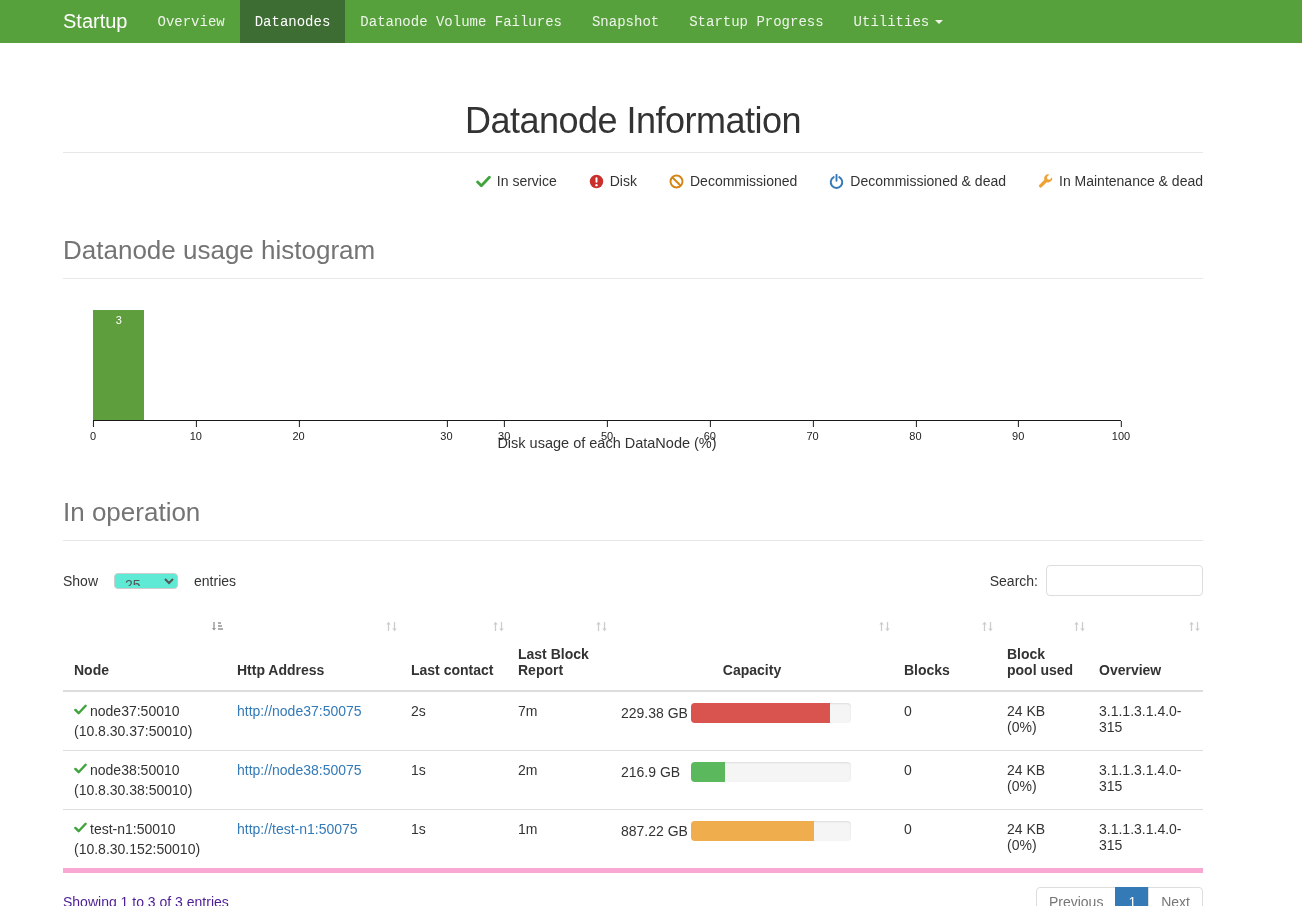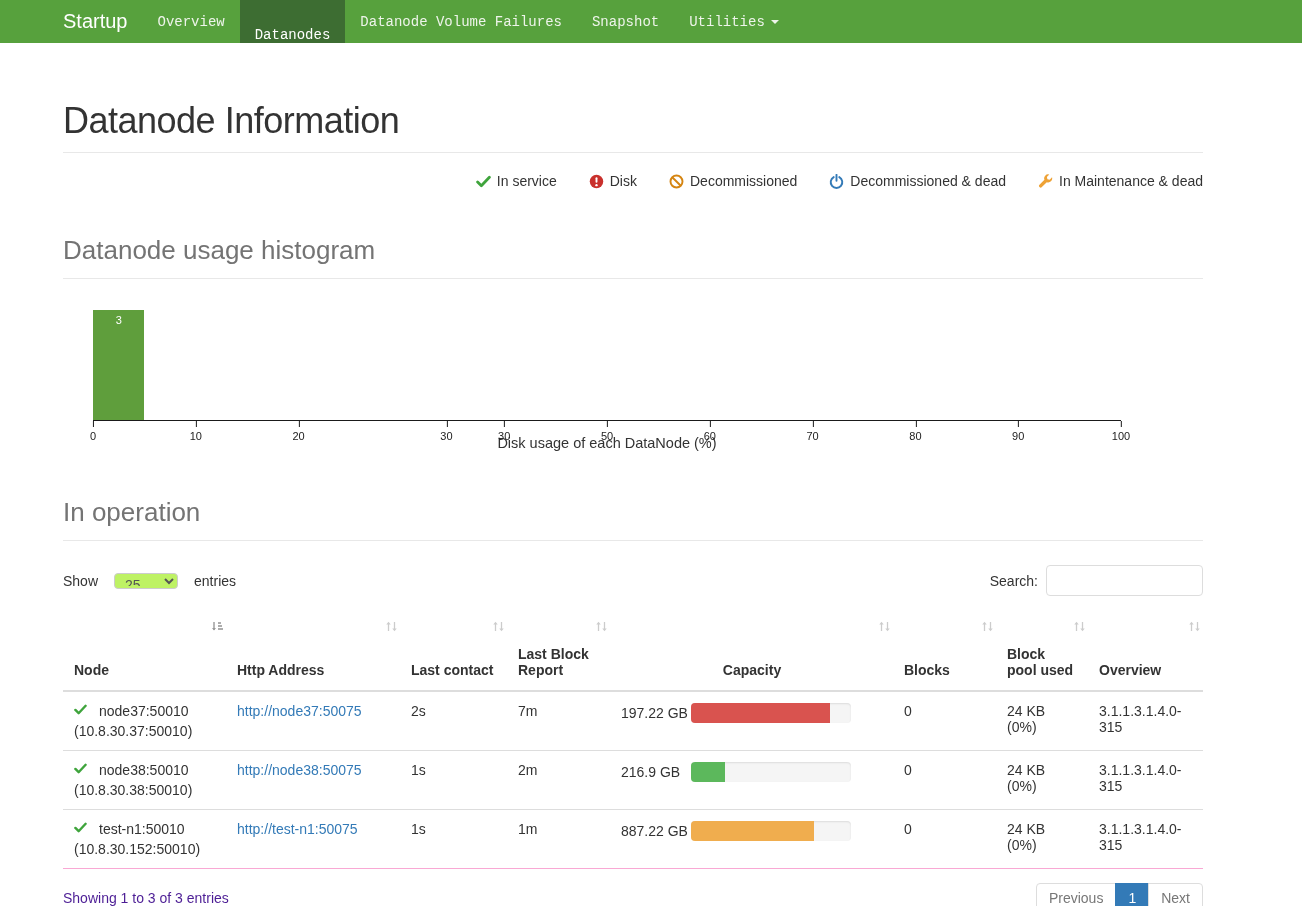--- a/index.html
+++ b/index.html
@@ -4,26 +4,26 @@
 <style>
   * { box-sizing: border-box; margin: 0; padding: 0; }
   html,body { background:#fff; width:1302px; }
   body { font-family:"Liberation Sans","DejaVu Sans",sans-serif; font-size:14px; color:#333; }
 
   
   .navbar { height:43px; background:var(--navbar-bg); display:flex; align-items:stretch; }
   .brand { color:#fff; font-size:20px; padding:8px 15px 8px 63px; display:flex; align-items:center; }
   .nav-tabs { display:flex; list-style:none;font-family:Liberation Mono, monospace; }
   .nav-tab { display:flex; align-items:center; padding:0 15px; color:var(--navbar-text); cursor:pointer; }
-  .nav-tab.active { background:var(--navbar-active); color:#fff;align-items:flex-end; }
+  .nav-tab.active { background:var(--navbar-active); color:#fff; }
   .caret { display:inline-block; margin-left:6px; width:0; height:0; border-left:4px solid transparent; border-right:4px solid transparent; border-top:4px solid var(--navbar-text); }
 
   
   .container { margin-left:63px; width:1140px; }
-  h1.page-title { font-size:36px; font-weight:400; color:#333; margin-top:57px; margin-bottom:10px; letter-spacing:-0.5px; }
+  h1.page-title { font-size:36px; font-weight:400; color:#333; margin-top:57px; margin-bottom:10px; letter-spacing:-0.5px;text-align:center; }
   hr.divider { border:none; border-top:1px solid #e8e8e8; margin:8px 0 0 0; }
   h2.section-heading { font-size:26px; font-weight:400; color:#747474; margin-top:46px; margin-bottom:12px; }
 
   
   .legend { display:flex; justify-content:flex-end; gap:32px; margin-top:20px; font-size:14px; color:#333; }
   .legend-item { display:flex; align-items:center; gap:6px; }
   .legend-item svg { display:block; }
 
   
   .chart { margin-top:32px; margin-bottom:10px; }
@@ -31,32 +31,32 @@
   .hist-bar { position:absolute; bottom:0; height:110px; }
   .hist-count { display:block; text-align:center; color:#fff; font-size:11px; padding-top:4px; }
   .ticks { position:relative; margin-left:30px; width:1028px; height:24px; }
   .ticks .tick { position:absolute; top:9px; transform:translateX(-50%); font-size:11px; color:#222; }
   .ticks .tick::before { content:""; position:absolute; left:50%; top:-9px; width:1px; height:6px; background:#1a1a1a; }
   .xlabel { text-align:center; font-size:14.5px; color:#333; margin-top:-10px; width:1088px; }
 
   
   .controls { display:flex; justify-content:space-between; align-items:center; margin-top:24px; }
   .length-ctl { display:flex; align-items:center; gap:16px; color:#333; }
-  .length-ctl select { width:64px; height:16px; border:1px solid #ccc; border-radius:4px; color:#555; padding:2px 6px; font-size:14px; background:#bef264; }
+  .length-ctl select { width:64px; height:16px; border:1px solid #ccc; border-radius:4px; color:#555; padding:2px 6px; font-size:14px; background:#5eead4; }
   .search-ctl { display:flex; align-items:center; gap:8px; }
   .search-ctl input { width:157px; height:31px; border:1px solid #ddd; border-radius:4px; padding:4px 8px; font-size:14px; }
 
   
   table.datatable { width:100%; border-collapse:collapse; margin-top:16px; }
   .datatable th { position:relative; vertical-align:bottom; text-align:left; font-weight:bold; font-size:14px; color:#333; padding:34px 10px 12px 11px; border-bottom:2px solid #ddd; }
   .datatable th .sort-icon { position:absolute; top:8px; right:2px; }
   .datatable td { padding:11px 10px 11px 11px; font-size:14px; color:#333; vertical-align:top; }
   .datatable tbody tr + tr td { border-top:1px solid #ddd; }
-  .datatable tbody tr:last-child td { border-bottom:1px solid #f9a8d4; }
-  .node-line { display:flex; align-items:center; gap:12px; }
+  .datatable tbody tr:last-child td { border-bottom:5px solid #f9a8d4; }
+  .node-line { display:flex; align-items:center; gap:3px; }
   .node-ip { margin-top:4px; }
   .datatable a { color:var(--link); text-decoration:none; }
   .cell-capacity { white-space:nowrap; }
   .cap-wrap { display:flex; align-items:center; }
   .cap-text { display:inline-block; width:58px; text-align:right; margin-right:12px; }
   .progress { display:inline-block; width:160px; height:20px; background:#f5f5f5; border-radius:4px; overflow:hidden; box-shadow:inset 0 1px 2px rgba(0,0,0,.1); vertical-align:middle; }
   .progress-fill { height:100%; border-radius:0; }
 
   
   .table-footer { display:flex; justify-content:space-between; align-items:center; margin-top:14px; padding-bottom:16px; }
@@ -79,20 +79,23 @@
         <span>Overview</span>
       </li>
     <li class="nav-tab active">
         <span>Datanodes</span>
       </li>
     <li class="nav-tab">
         <span>Datanode Volume Failures</span>
       </li>
     <li class="nav-tab">
         <span>Snapshot</span>
+      </li>
+    <li class="nav-tab">
+        <span>Startup Progress</span>
       </li>
     <li class="nav-tab">
         <span>Utilities</span>
         <span class="caret"></span>
       </li>
   </ul>
 </nav>
 
 <div class="container">
 
@@ -301,21 +304,21 @@
                 </svg></span>
             <span>node37:50010</span>
           </div>
           <div class="node-ip">(10.8.30.37:50010)</div>
         </td>
         <td><a href="#">http://node37:50075</a></td>
         <td>2s</td>
         <td>7m</td>
         <td class="cell-capacity">
           <div class="cap-wrap">
-            <span class="cap-text">197.22 GB</span>
+            <span class="cap-text">229.38 GB</span>
             <span class="progress">
                 <span class="progress-fill" style="display: block; width: 87%; background: rgb(217, 83, 79);"></span>
               </span>
           </div>
         </td>
         <td>0</td>
         <td>24 KB (0%)</td>
         <td>3.1.1.3.1.4.0-315</td>
       </tr>
       <tr>

